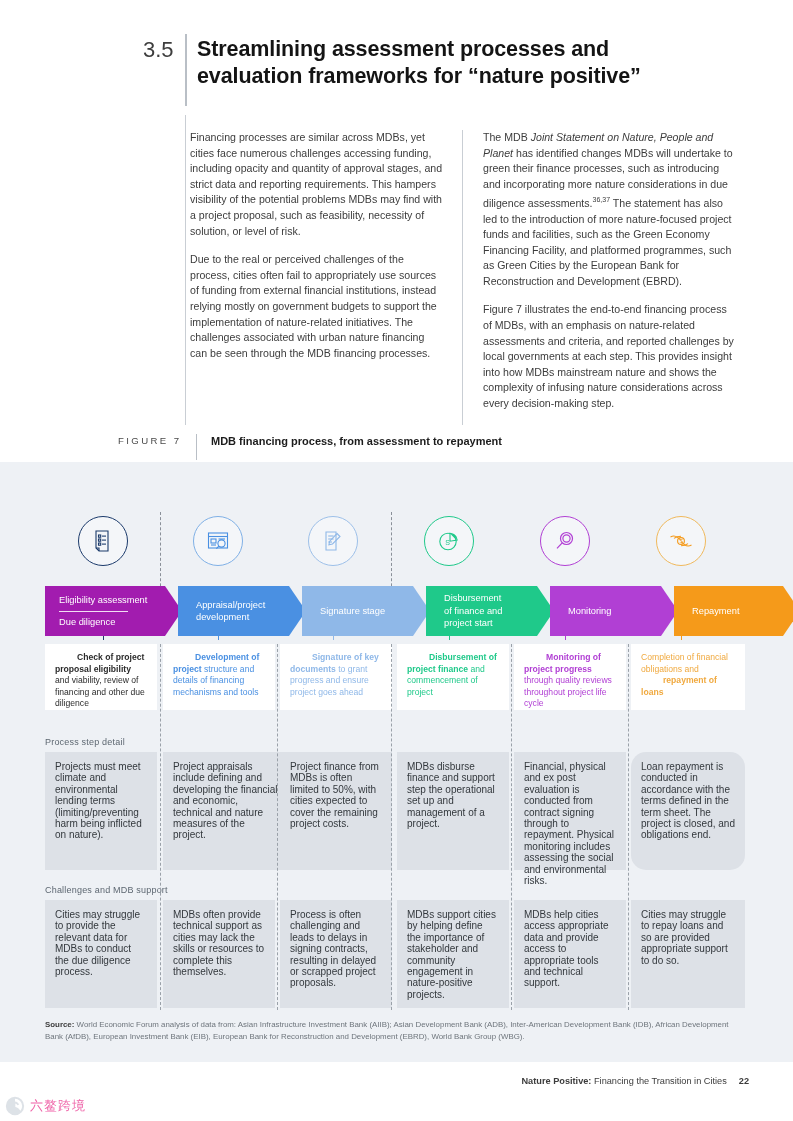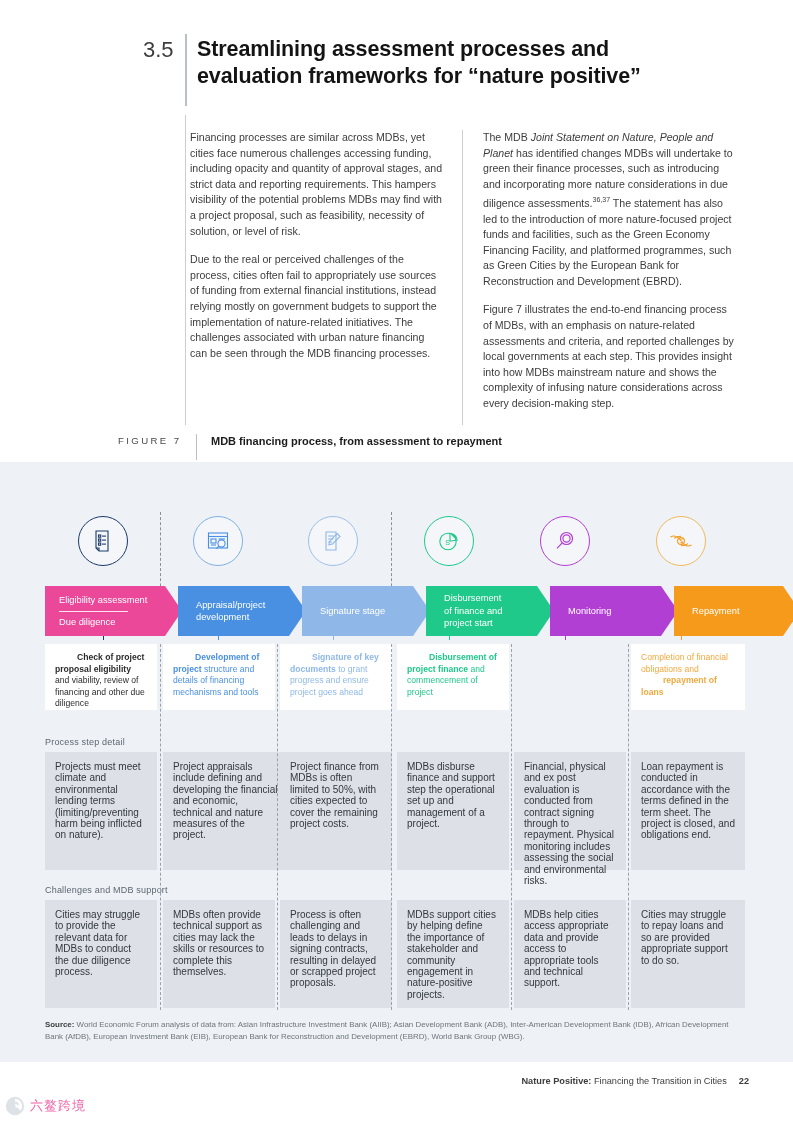--- a/index.html
+++ b/index.html
@@ -222,21 +222,21 @@
 
     <div class="icon-stem" style="left:103px;background:#1b3a6b;"></div>
     <div class="icon-stem" style="left:218px;background:#4a90e2;"></div>
     <div class="icon-stem" style="left:333px;background:#8fb8e8;"></div>
     <div class="icon-stem" style="left:449px;background:#1fc98a;"></div>
     <div class="icon-stem" style="left:565px;background:#b13fd4;"></div>
     <div class="icon-stem" style="left:681px;background:#f59a1a;"></div>
   </div>
 
   <div class="chev-band">
-    <div class="chev first" style="left:0px;width:137px;background:#ec4899;">
+    <div class="chev first" style="left:0px;width:137px;background:#a21caf;">
       <div>Eligibility assessment</div>
       <div class="line-sep"></div>
       <div>Due diligence</div>
     </div>
     <div class="chev" style="left:133px;width:128px;background:#4a90e2;">
       <div>Appraisal/project</div>
       <div>development</div>
     </div>
     <div class="chev" style="left:257px;width:128px;background:#8fb8e8;">
       <div>Signature stage</div>
@@ -259,34 +259,37 @@
       <b>Check of project proposal eligibility</b><span> and viability, review of financing and other due diligence</span>
     </div>
     <div class="desc-cell" style="left:118px;width:112px;color:#4a90e2;">
       <b>Development of project</b><span> structure and details of financing mechanisms and tools</span>
     </div>
     <div class="desc-cell" style="left:235px;width:112px;color:#8fb8e8;">
       <b>Signature of key documents</b><span> to grant progress and ensure project goes ahead</span>
     </div>
     <div class="desc-cell" style="left:352px;width:112px;color:#1fc98a;">
       <b>Disbursement of project finance</b><span> and commencement of project</span>
+    </div>
+    <div class="desc-cell" style="left:469px;width:112px;color:#b13fd4;">
+      <b>Monitoring of project progress</b><span> through quality reviews throughout project life cycle</span>
     </div>
     <div class="desc-cell" style="left:586px;width:114px;color:#f0a93f;">
       <span>Completion of financial obligations and </span><b>repayment of loans</b>
     </div>
   </div>
 
   <div class="sec-label" style="top:275px;">Process step detail</div>
   <div class="grid-row" style="top:290px;height:120px;">
     <div class="gcell" style="left:0px;width:112px;height:118px;">Projects must meet climate and environmental lending terms (limiting/preventing harm being inflicted on nature).</div>
     <div class="gcell" style="left:118px;width:125px;height:118px;">Project appraisals include defining and developing the financial and economic, technical and nature measures of the project.</div>
     <div class="gcell" style="left:235px;width:112px;height:118px;">Project finance from MDBs is often limited to 50%, with cities expected to cover the remaining project costs.</div>
     <div class="gcell" style="left:352px;width:112px;height:118px;">MDBs disburse finance and support step the operational set up and management of a project.</div>
     <div class="gcell" style="left:469px;width:112px;height:118px;">Financial, physical and ex post evaluation is conducted from contract signing through to repayment. Physical monitoring includes assessing the social and environmental risks.</div>
-    <div class="gcell" style="left:586px;width:114px;height:118px;">Loan repayment is conducted in accordance with the terms defined in the term sheet. The project is closed, and obligations end.</div>
+    <div class="gcell" style="left:586px;width:114px;height:118px;border-radius:15px;">Loan repayment is conducted in accordance with the terms defined in the term sheet. The project is closed, and obligations end.</div>
   </div>
 
   <div class="sec-label" style="top:423px;">Challenges and MDB support</div>
   <div class="grid-row" style="top:438px;height:110px;">
     <div class="gcell" style="left:0px;width:112px;height:108px;">Cities may struggle to provide the relevant data for MDBs to conduct the due diligence process.</div>
     <div class="gcell" style="left:118px;width:112px;height:108px;">MDBs often provide technical support as cities may lack the skills or resources to complete this themselves.</div>
     <div class="gcell" style="left:235px;width:112px;height:108px;">Process is often challenging and leads to delays in signing contracts, resulting in delayed or scrapped project proposals.</div>
     <div class="gcell" style="left:352px;width:112px;height:108px;">MDBs support cities by helping define the importance of stakeholder and community engagement in nature-positive projects.</div>
     <div class="gcell" style="left:469px;width:112px;height:108px;">MDBs help cities access appropriate data and provide access to appropriate tools and technical support.</div>
     <div class="gcell" style="left:586px;width:114px;height:108px;">Cities may struggle to repay loans and so are provided appropriate support to do so.</div>

